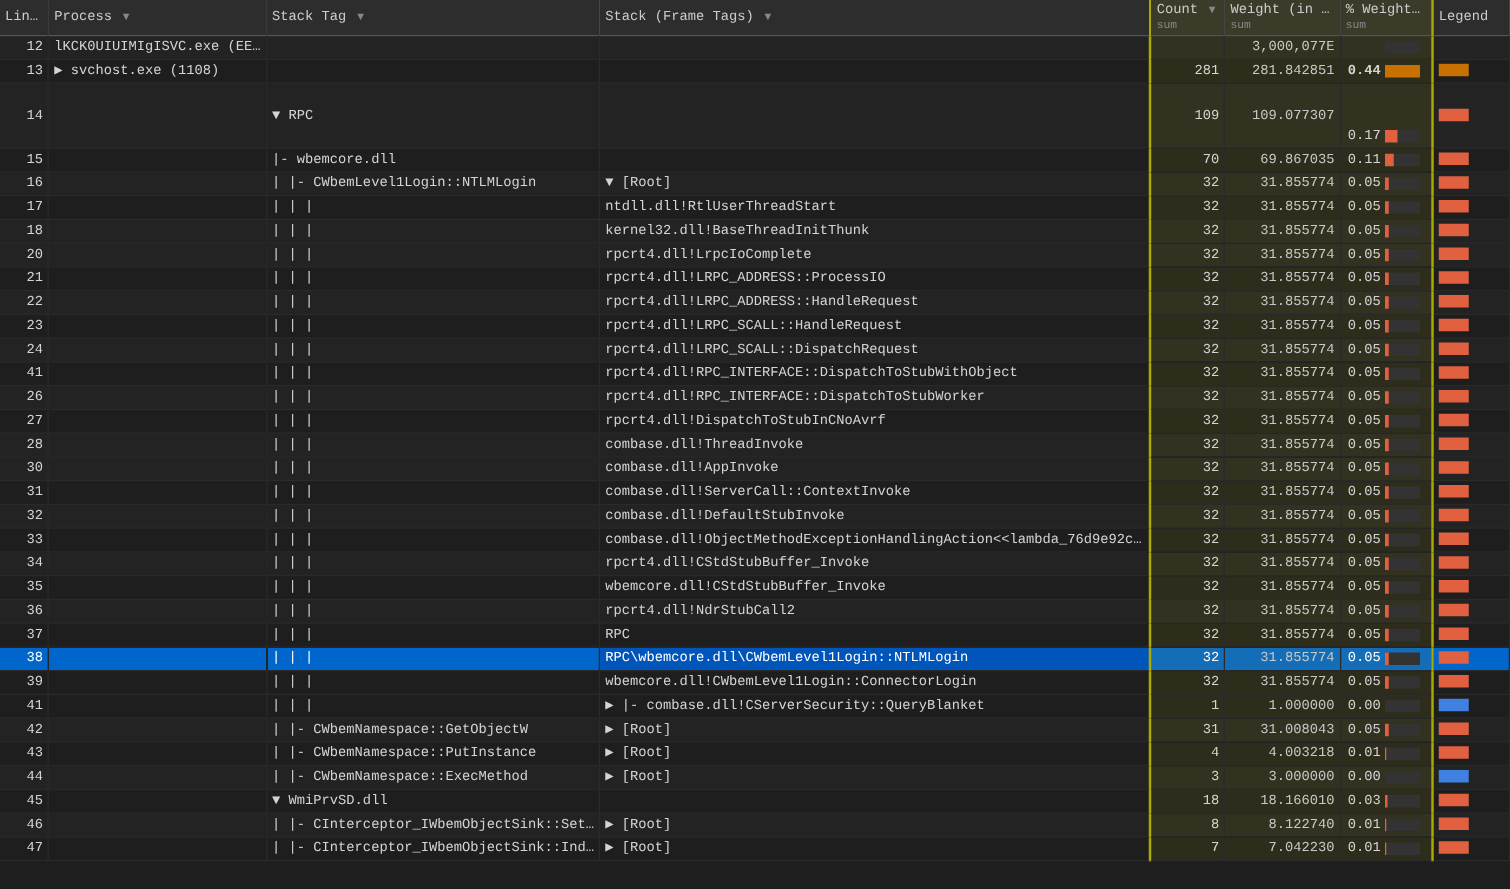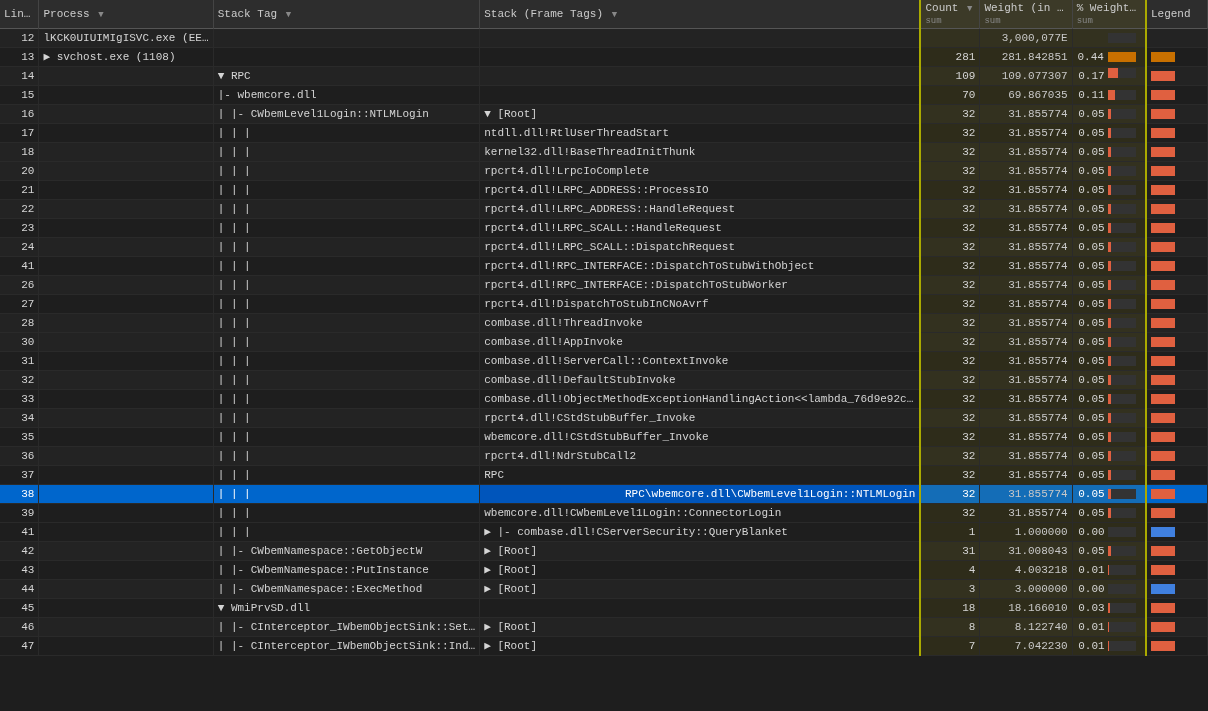--- a/index.html
+++ b/index.html
@@ -153,37 +153,37 @@
         </tr>
         <tr>
           <td class="num">13</td>
           <td>▶ svchost.exe (1108)</td>
           <td></td>
           <td></td>
           <td class="num yellow-col" style="border-left: 2px solid rgb(170, 170, 0);">281</td>
           <td class="col-weight-val yellow-col">281.842851</td>
           <td class="yellow-col" style="border-right: 2px solid rgb(170, 170, 0);">
             <div style="display: flex; align-items: center; gap: 3px;">
-              <span style="min-width: 28px; text-align: center; display: inline-block;">0.44</span>
+              <span style="min-width: 28px; text-align: right; display: inline-block; font-weight: bold;">0.44</span>
               <span style="display: inline-block; width: 28px; height: 10px; background: rgb(51, 51, 51); vertical-align: middle; position: relative;">
                 <span style="display: block; width: 100%; height: 10px; background: rgb(200, 112, 0);"></span>
               </span>
             </div>
           </td>
           <td><span style="display: inline-block; width: 24px; height: 10px; background: rgb(200, 112, 0); vertical-align: middle;"></span></td>
         </tr>
         <tr class="alt">
           <td class="num">14</td>
           <td></td>
           <td>  ▼  RPC</td>
           <td></td>
           <td class="num yellow-col" style="border-left: 2px solid rgb(170, 170, 0);">109</td>
           <td class="col-weight-val yellow-col">109.077307</td>
           <td class="yellow-col" style="border-right: 2px solid rgb(170, 170, 0);">
-            <div style="display: flex; gap: 3px;">
+            <div style="display: flex; align-items: center; gap: 3px; margin-top: 33px;">
               <span style="min-width: 28px; text-align: right; display: inline-block;">0.17</span>
               <span style="display: inline-block; width: 28px; height: 10px; background: rgb(51, 51, 51); vertical-align: middle; position: relative;">
                 <span style="display: block; width: 38.6364%; height: 10px; background: rgb(224, 96, 64);"></span>
               </span>
             </div>
           </td>
           <td><span style="display: inline-block; width: 24px; height: 10px; background: rgb(224, 96, 64); vertical-align: middle;"></span></td>
         </tr>
         <tr>
           <td class="num">15</td>
@@ -539,21 +539,21 @@
                 <span style="display: block; width: 11.3636%; height: 10px; background: rgb(224, 96, 64);"></span>
               </span>
             </div>
           </td>
           <td><span style="display: inline-block; width: 24px; height: 10px; background: rgb(224, 96, 64); vertical-align: middle;"></span></td>
         </tr>
         <tr class="selected">
           <td class="num">38</td>
           <td></td>
           <td>    |  |  |</td>
-          <td style="background: rgb(0, 85, 187); color: rgb(255, 255, 255); text-align: right;">RPC\wbemcore.dll\CWbemLevel1Login::NTLMLogin</td>
+          <td style="background: rgb(0, 85, 187); color: rgb(255, 255, 255);">RPC\wbemcore.dll\CWbemLevel1Login::NTLMLogin</td>
           <td class="num yellow-col" style="border-left: 2px solid rgb(170, 170, 0);">32</td>
           <td class="col-weight-val yellow-col">31.855774</td>
           <td class="yellow-col" style="border-right: 2px solid rgb(170, 170, 0);">
             <div style="display: flex; align-items: center; gap: 3px;">
               <span style="min-width: 28px; text-align: right; display: inline-block;">0.05</span>
               <span style="display: inline-block; width: 28px; height: 10px; background: rgb(51, 51, 51); vertical-align: middle; position: relative;">
                 <span style="display: block; width: 11.3636%; height: 10px; background: rgb(224, 96, 64);"></span>
               </span>
             </div>
           </td>

